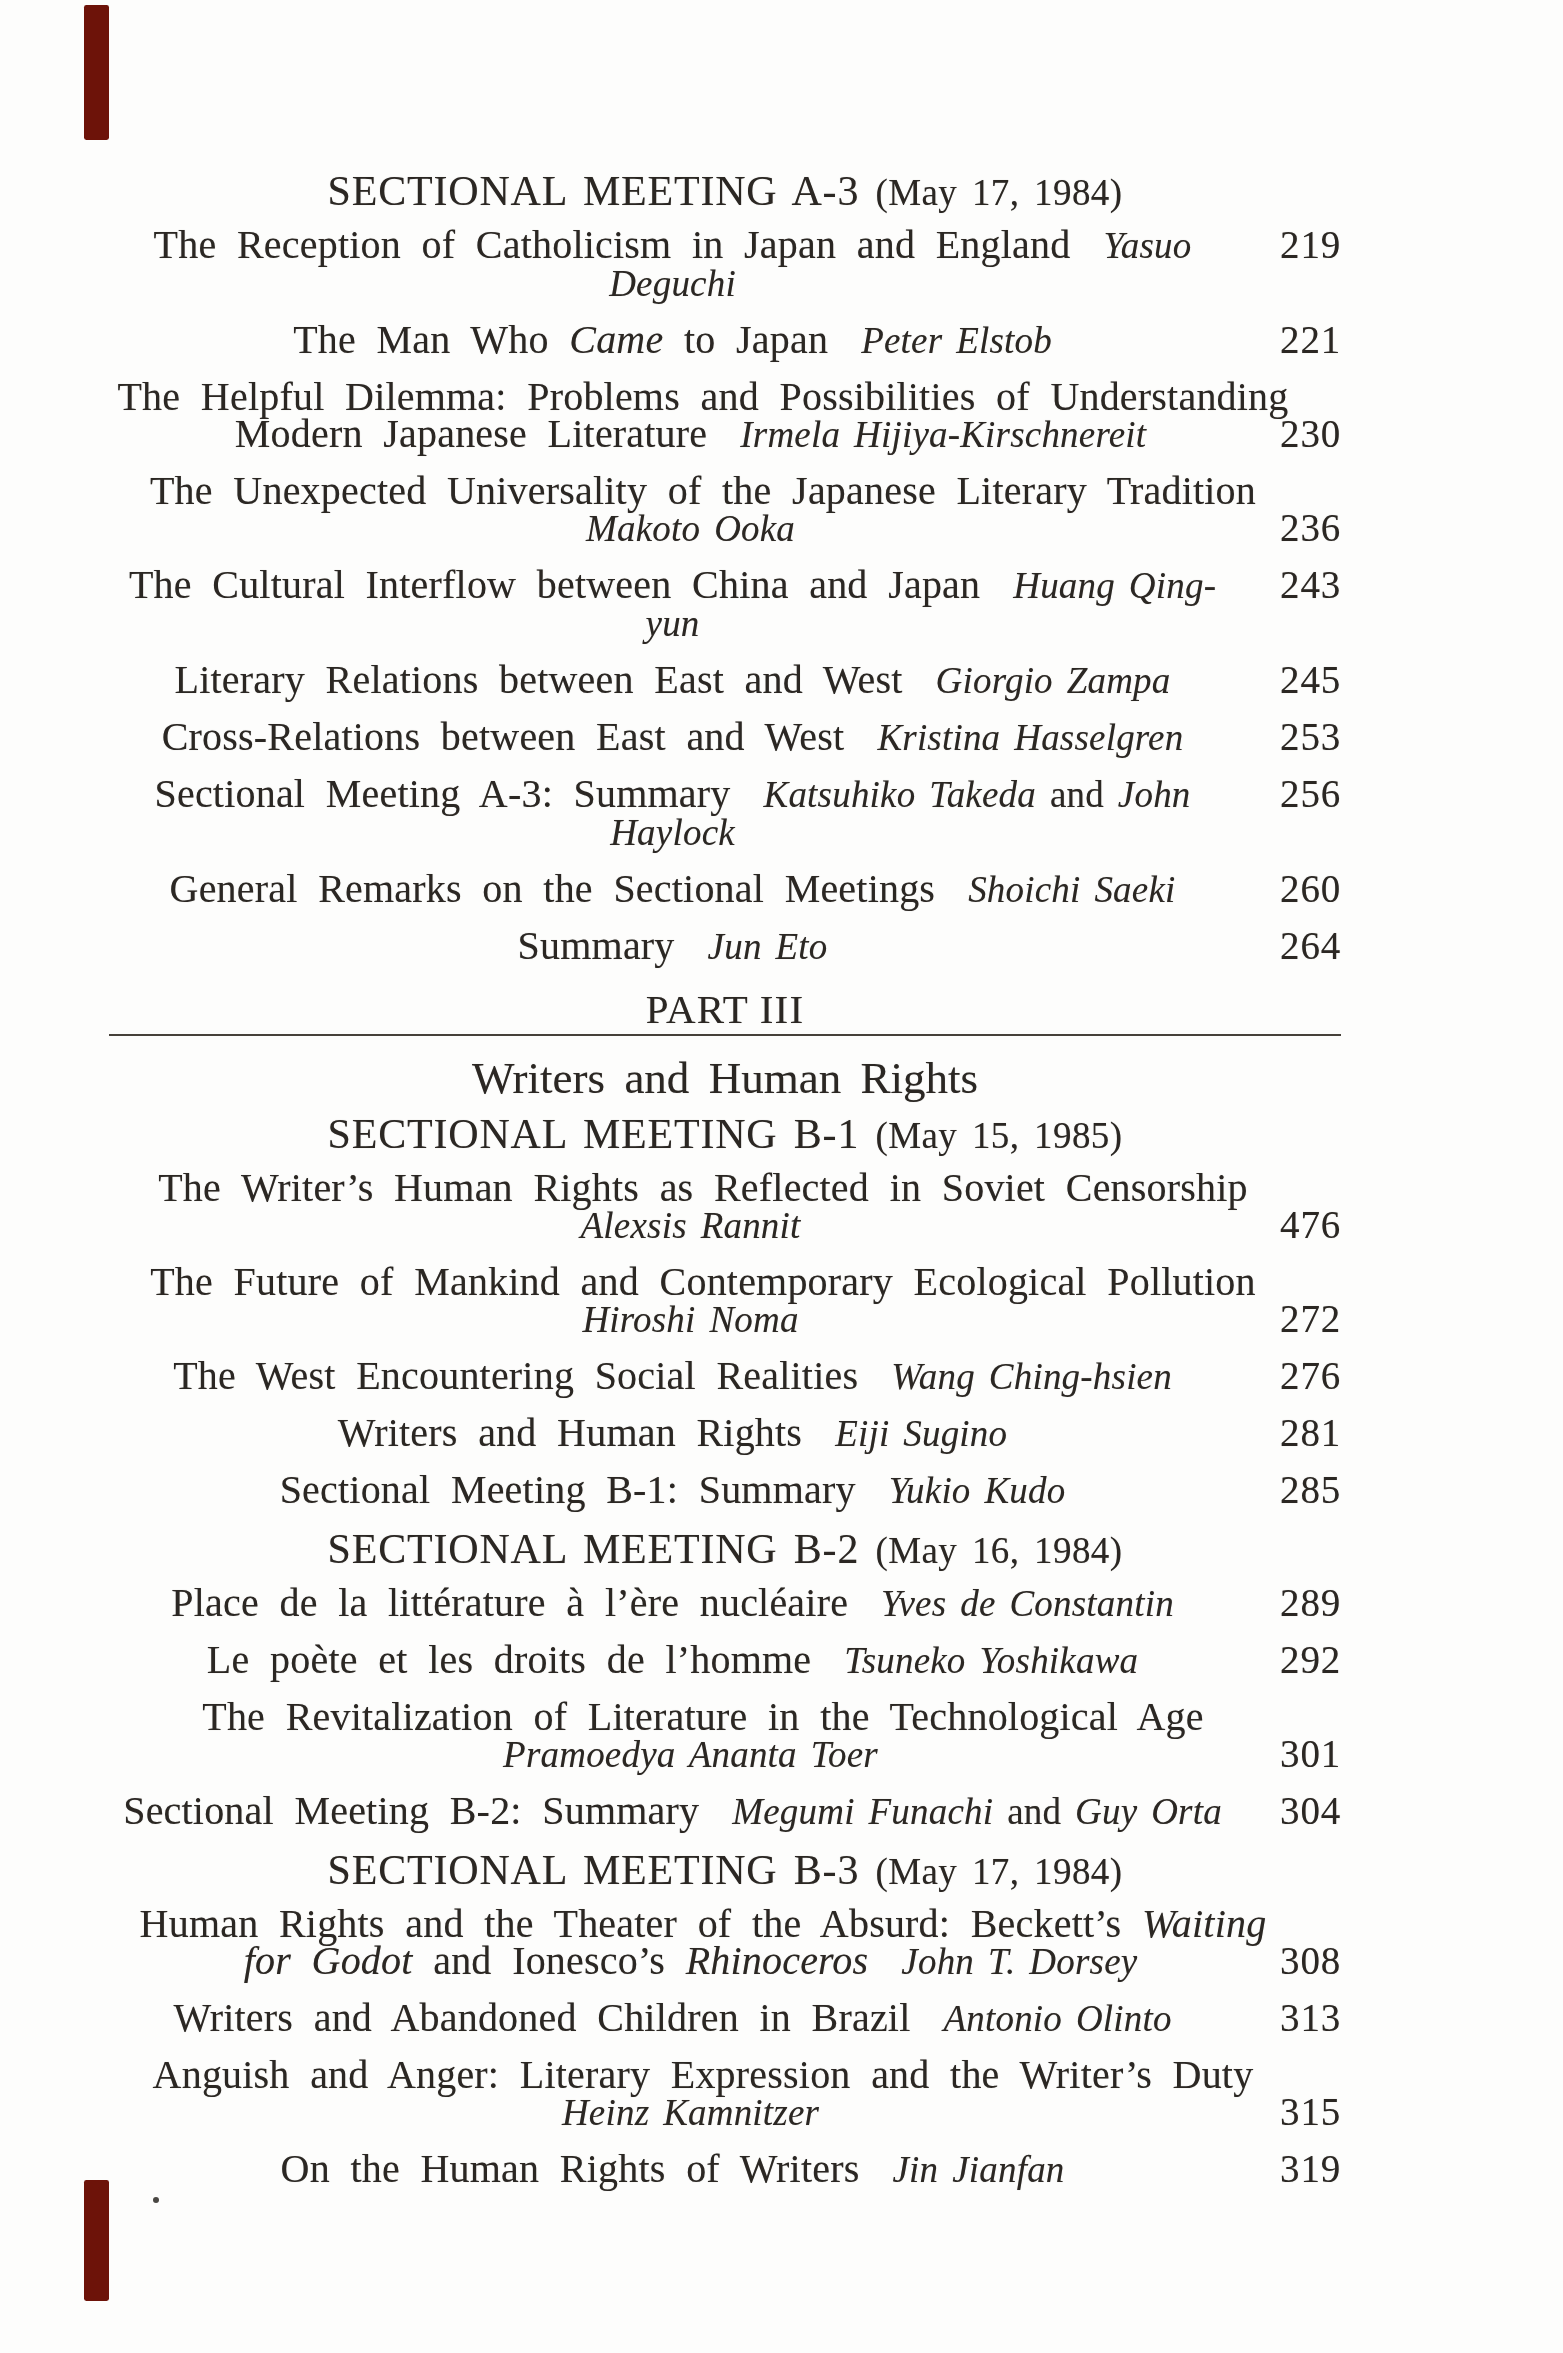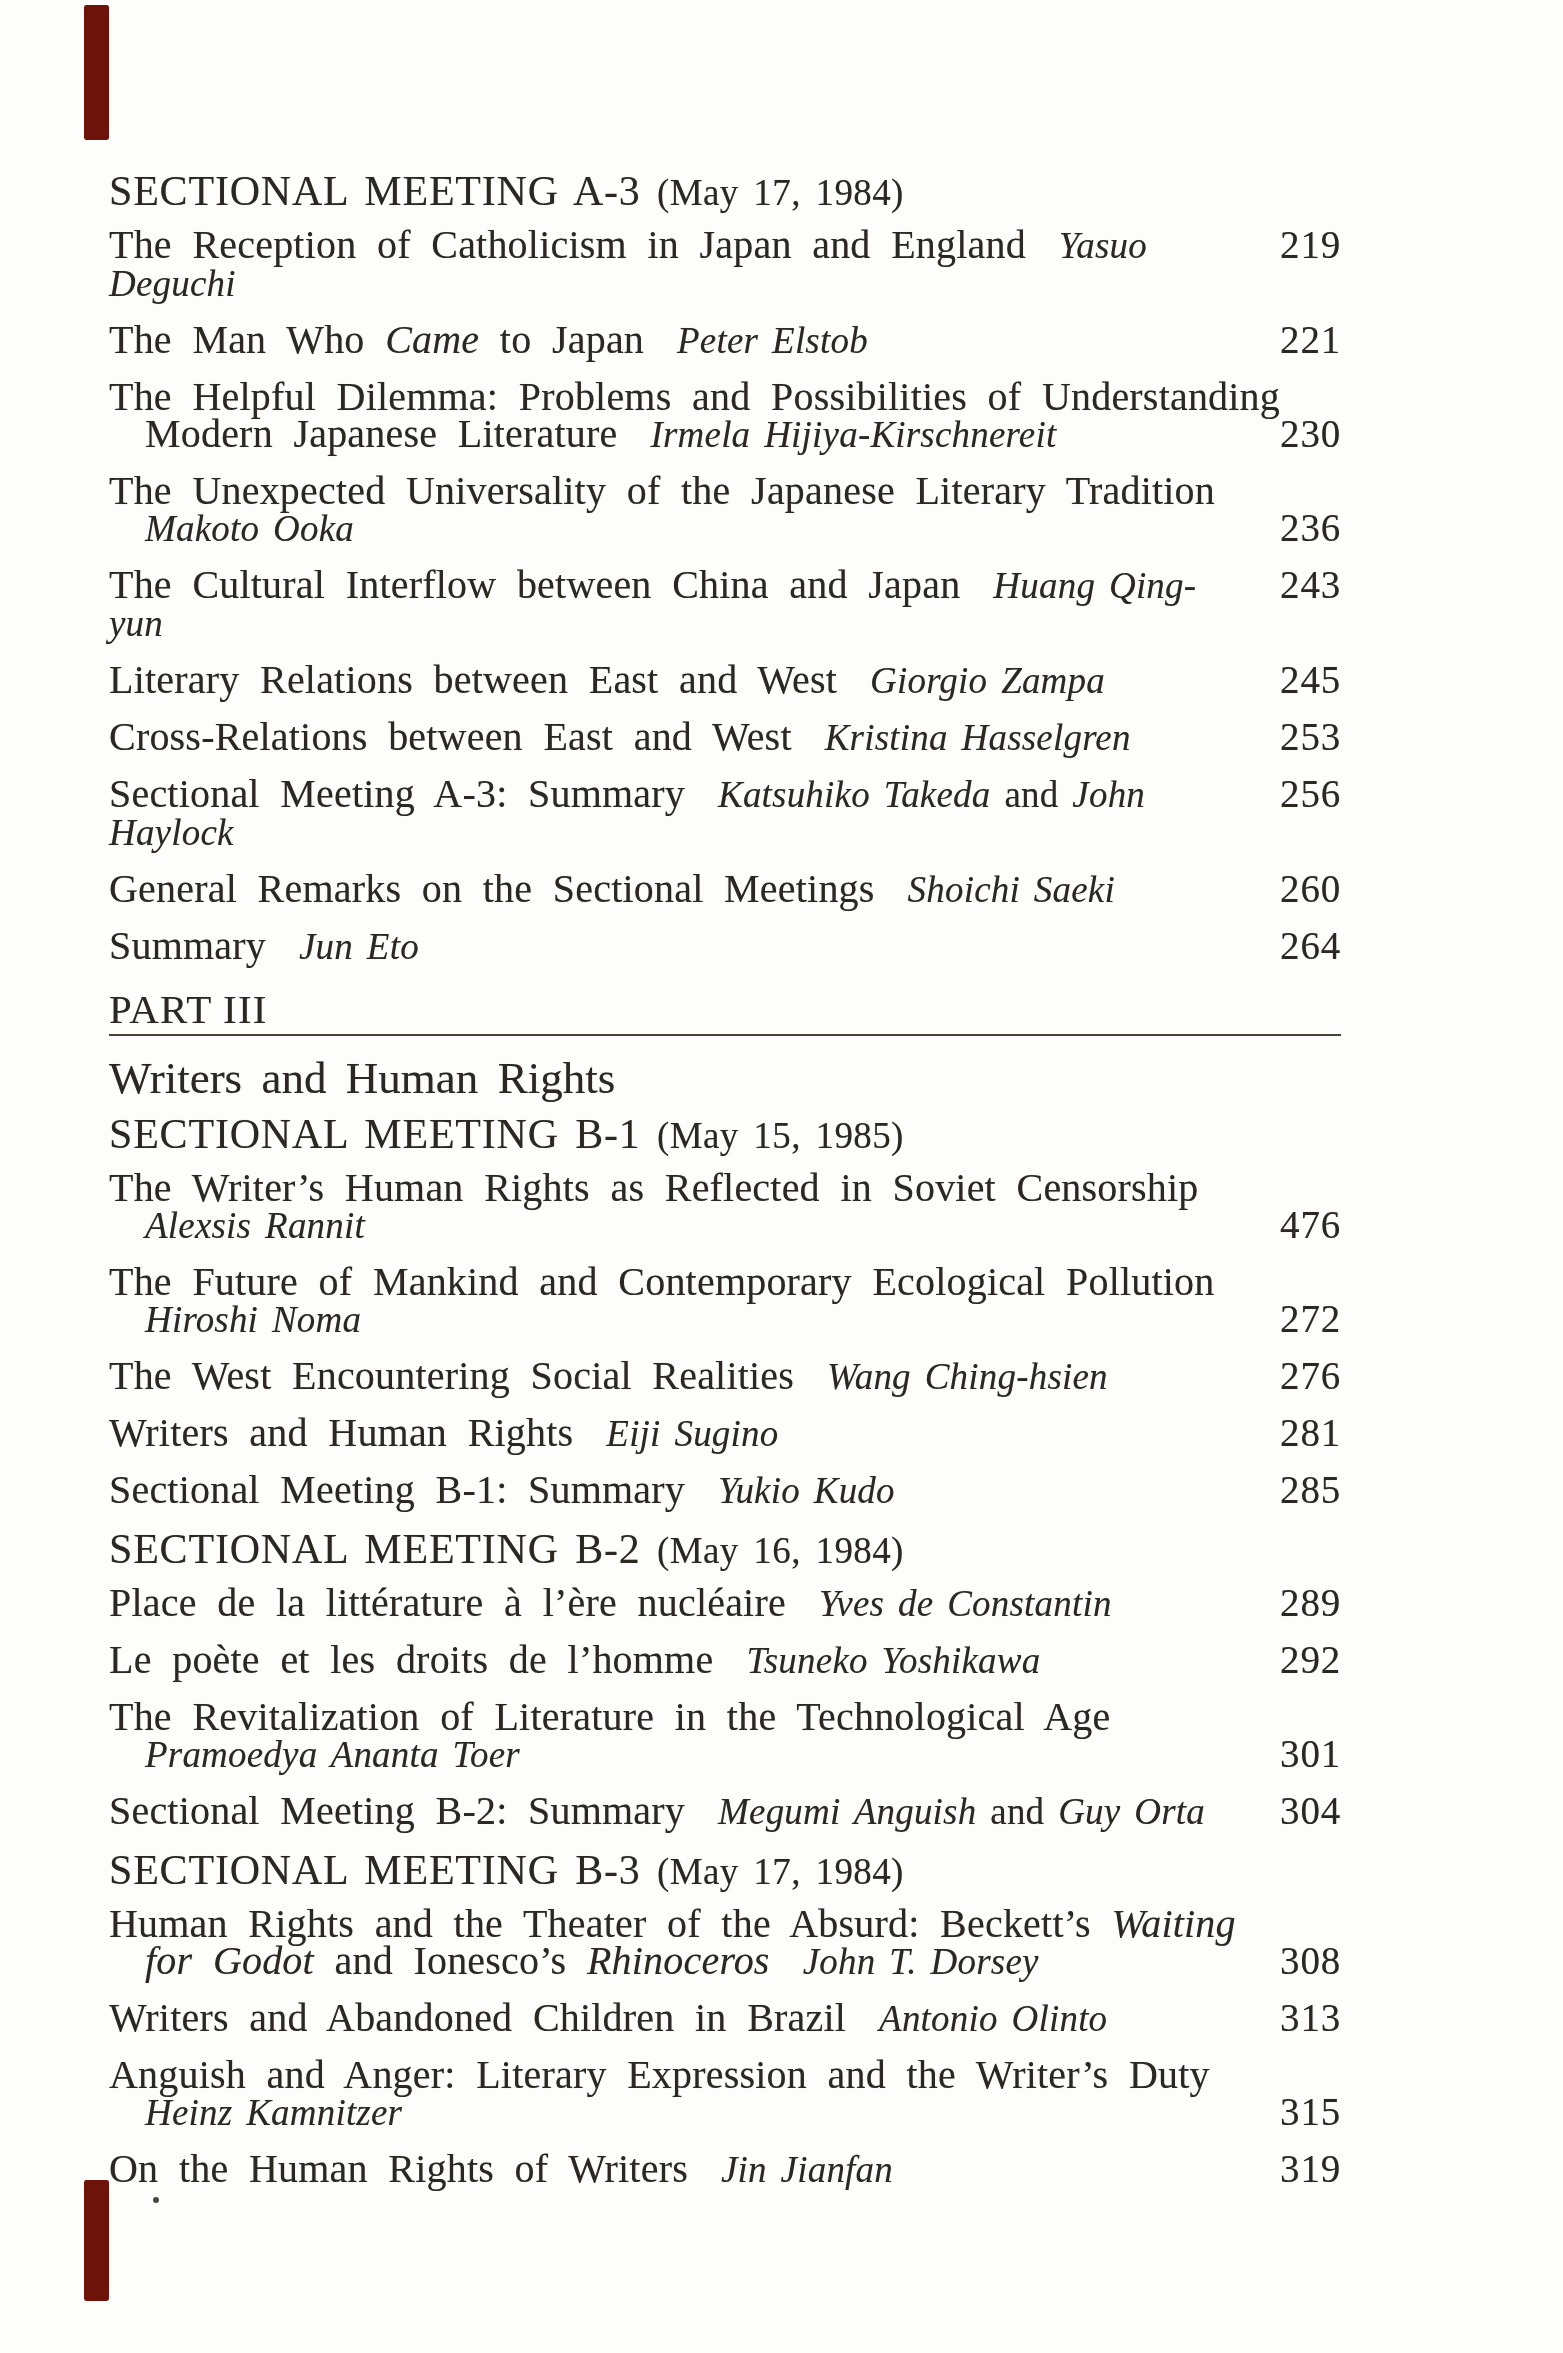--- a/index.html
+++ b/index.html
@@ -98,21 +98,21 @@
     line-height: 48px;
     margin-top: 18px;
     word-spacing: 0.18em;
   }
   
   .toc, .toc * { text-shadow: 0 0 0.8px rgba(43,39,35,0.35); }
 </style>
 </head>
 <body style="color: rgb(43, 39, 35);">
 
-<div class="page" style="background: rgb(253, 253, 252);">
+<div class="page" style="background: rgb(253, 253, 252); text-align: center;">
   <div class="edge-mark top" style="background: rgb(109, 19, 9);"></div>
   <div class="edge-mark bottom" style="background: rgb(109, 19, 9);"></div>
   <div class="speck"></div>
   <main class="toc" id="toc-root">
       <div class="sec-heading"><span class="caps">SECTIONAL MEETING A-3 </span><span class="date">(May 17, 1984)</span></div>
       <div class="entry">
         <div class="line">
           <span class="left"><span class="title-seg">The Reception of Catholicism in Japan and England</span><span class="author gap"><span class="nm">Yasuo Deguchi</span></span></span>
           <span class="page-num">219</span>
         </div>
@@ -236,21 +236,21 @@
         <div class="line">
           <span class="left"><span class="title-seg">The Revitalization of Literature in the Technological Age</span></span>
         </div>
         <div class="line indent">
           <span class="left"><span class="author"><span class="nm">Pramoedya Ananta Toer</span></span></span>
           <span class="page-num">301</span>
         </div>
       </div>
       <div class="entry">
         <div class="line">
-          <span class="left"><span class="title-seg">Sectional Meeting B-2: Summary</span><span class="author gap"><span class="nm">Megumi Anguish</span><span class="and"> and </span><span class="nm">Guy Orta</span></span></span>
+          <span class="left"><span class="title-seg">Sectional Meeting B-2: Summary</span><span class="author gap"><span class="nm">Megumi Funachi</span><span class="and"> and </span><span class="nm">Guy Orta</span></span></span>
           <span class="page-num">304</span>
         </div>
       </div>
       <div class="sec-heading"><span class="caps">SECTIONAL MEETING B-3 </span><span class="date">(May 17, 1984)</span></div>
       <div class="entry">
         <div class="line">
           <span class="left"><span class="title-seg">Human Rights and the Theater of the Absurd: Beckett’s </span><span class="title-seg it">Waiting</span></span>
         </div>
         <div class="line indent">
           <span class="left"><span class="title-seg it">for Godot</span><span class="title-seg"> and Ionesco’s </span><span class="title-seg it">Rhinoceros</span><span class="author gap"><span class="nm">John T. Dorsey</span></span></span>

